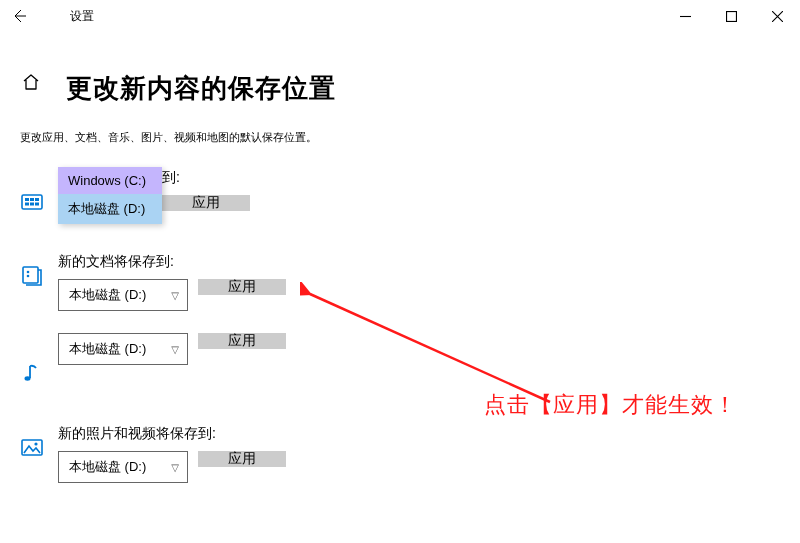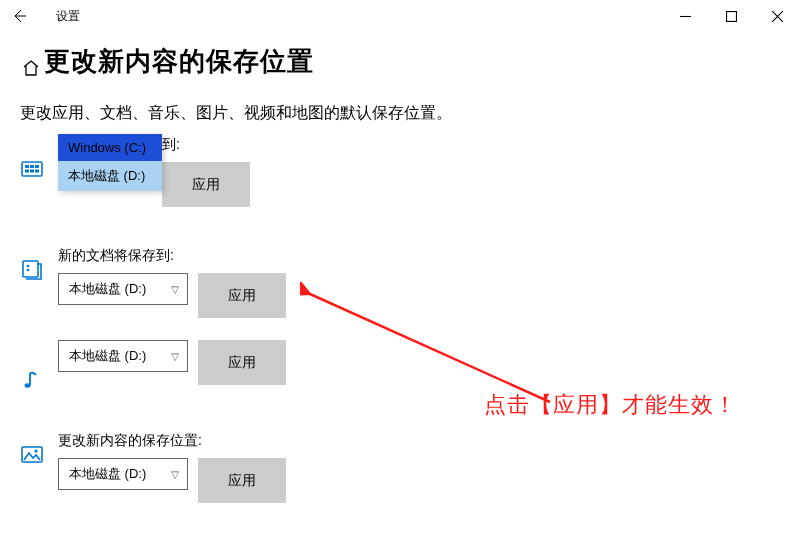--- a/index.html
+++ b/index.html
@@ -17,21 +17,21 @@
   .titlebar {
     height: 32px;
     display: flex;
     align-items: center;
     justify-content: space-between;
     padding: 0 0 0 4px;
   }
   .titlebar-left {
     display: flex;
     align-items: center;
-    gap: 14px;
+    gap: 28px;
   }
   .back-btn {
     width: 30px;
     height: 30px;
     display: flex;
     align-items: center;
     justify-content: center;
     cursor: pointer;
   }
   .app-title {
@@ -47,40 +47,41 @@
     display: flex;
     align-items: center;
     justify-content: center;
     cursor: pointer;
   }
   .content {
     padding: 12px 20px 0 20px;
   }
   .header {
     display: flex;
-    align-items: flex-end;
-    gap: 2px;
+    align-items: flex-start;
+    gap: 24px;
     margin-bottom: 24px;
+    margin-top: 27px;
   }
   .home-btn {
     width: 22px;
     height: 22px;
     display: flex;
     align-items: center;
     justify-content: center;
     cursor: pointer;
   }
   .page-title {
     font-size: 26px;
     font-weight: 600;
     letter-spacing: 1px;
   }
   .subtitle {
-    font-size: 16px;
-    margin-bottom: 10px;
+    font-size: 11px;
+    margin-bottom: 22px;
   }
   .row {
     display: flex;
     align-items: flex-start;
     gap: 14px;
     margin-bottom: 22px;
     position: relative;
   }
   .row-icon {
     width: 24px;
@@ -115,37 +116,37 @@
     box-sizing: border-box;
     background: #fff;
     cursor: pointer;
   }
   .chev {
     font-size: 10px;
     color: #555;
   }
   .apply-btn {
     width: 88px;
-    height: 45px;
+    height: 16px;
     background: #ccc;
     border: none;
     display: flex;
     align-items: center;
     justify-content: center;
     font-size: 14px;
     cursor: pointer;
     color: #000;
   }
   
   .popup {
     position: absolute;
     top: 0;
     left: 38px;
     width: 104px;
-    background: #1d4ed8;
+    background: #c4b5fd;
     box-shadow: 2px 2px 6px rgba(0,0,0,0.2);
     z-index: 5;
   }
   .popup-item {
     padding: 6px 10px;
     font-size: 13px;
     cursor: pointer;
   }
   .popup-item.sel {
     background: #aad3f3;
@@ -290,21 +291,21 @@
 
   <div class="row">
     <div class="row-icon">
       <svg width="24" height="24" viewBox="0 0 24 24">
         <rect x="2" y="5" width="20" height="15" rx="1" stroke="#0078d4" stroke-width="1.6" fill="none"></rect>
         <path d="M4 18 L9 11 L13 16 L16 13 L20 18" stroke="#0078d4" stroke-width="1.6" fill="none"></path>
         <circle cx="16" cy="9" r="1.6" fill="#0078d4"></circle>
       </svg>
     </div>
     <div class="row-body">
-      <div class="row-label">更改新内容的保存位置:</div>
+      <div class="row-label">新的照片和视频将保存到:</div>
       <div class="row-controls">
         <div class="dropdown">
           <span>本地磁盘 (D:)</span>
           <span class="chev">▽</span>
         </div>
         <button class="apply-btn">应用</button>
       </div>
     </div>
   </div>
 

